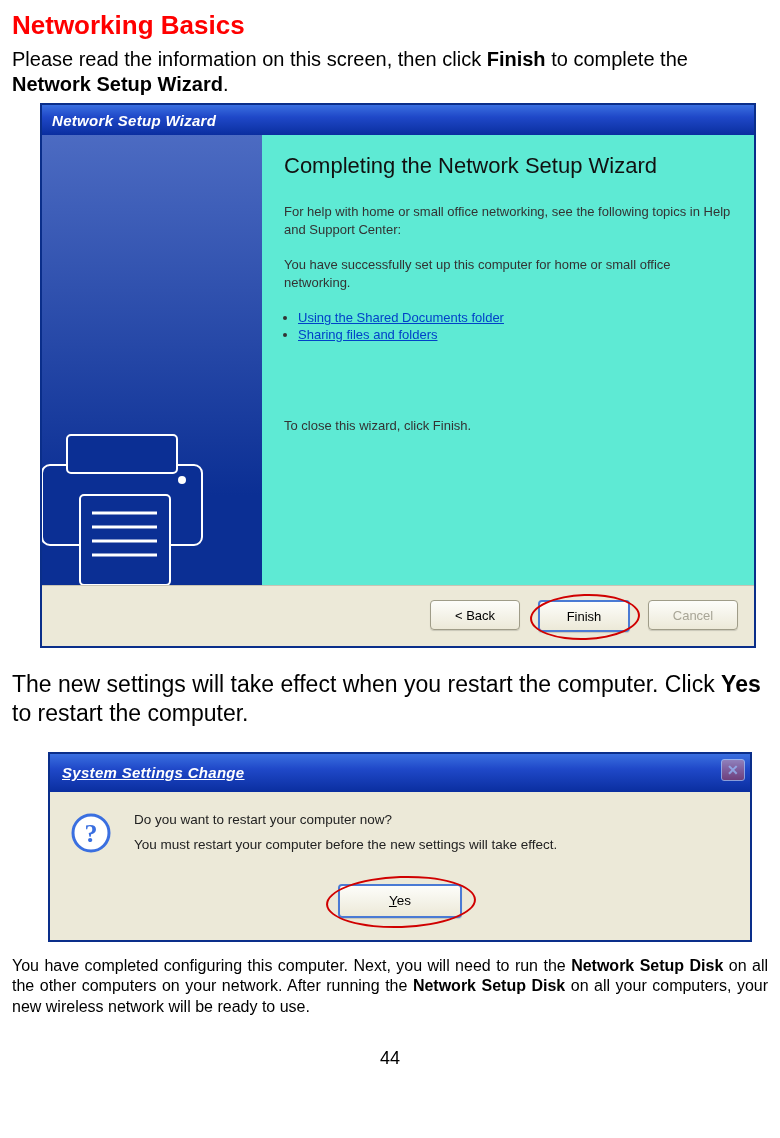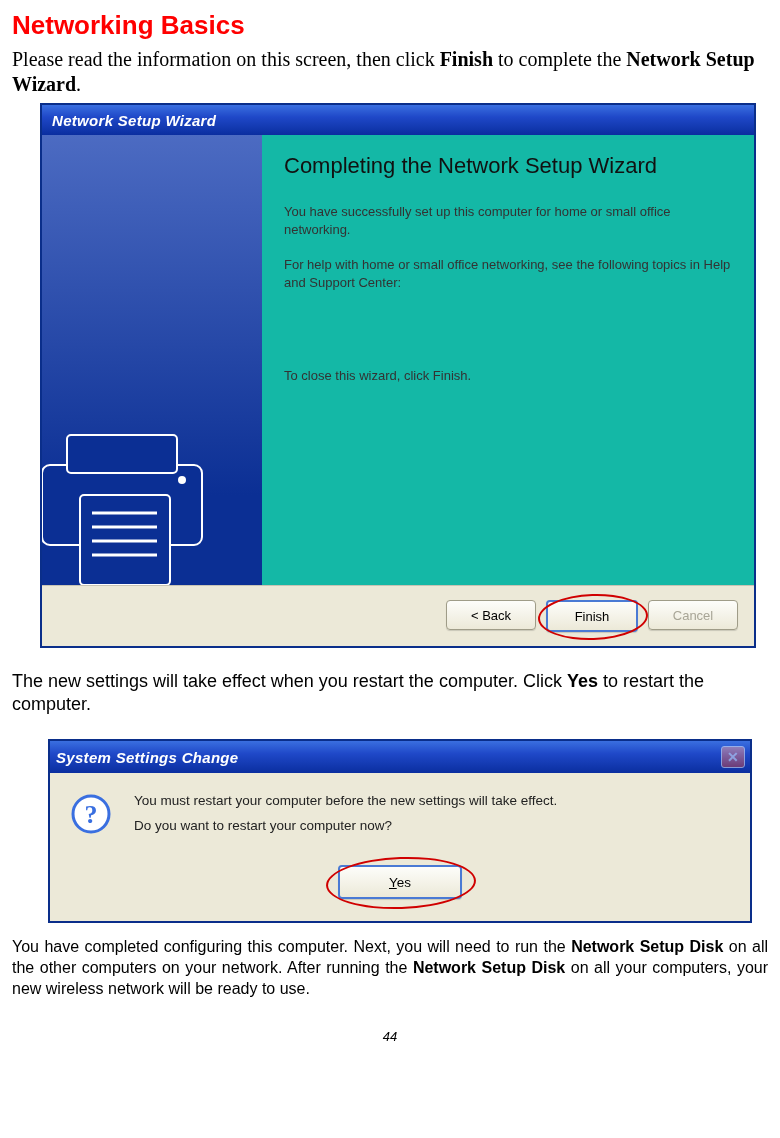--- a/index.html
+++ b/index.html
@@ -14,21 +14,20 @@
   .section-title {
     color: #ff0000;
     font-weight: bold;
     font-size: 26px;
     margin: 0 0 6px 0;
   }
   .intro {
     font-size: 20px;
     margin: 0 0 6px 0;
     line-height: 1.25;
-    font-family: Liberation Serif, serif;
   }
   .bold { font-weight: bold; }
 
   
   .wizard {
     border: 2px solid #0a2e8a;
     width: 712px;
     margin: 0 0 0 28px;
     background: #ece9d8;
     font-family: Tahoma, sans-serif;
@@ -40,21 +39,21 @@
     font-weight: bold;
     font-size: 15px;
     display: flex;
     align-items: center;
     padding: 0 10px;
     font-style: italic;
     letter-spacing: 0.3px;
   }
   .wiz-body {
     display: flex;
-    background: #14b8a6;
+    background: #5eead4;
     height: 450px;
   }
   .wiz-left {
     width: 220px;
     background: linear-gradient(to bottom, #4c6bc2 0%, #0b2f94 80%);
     position: relative;
     overflow: hidden;
   }
   .printer {
     position: absolute;
@@ -99,21 +98,21 @@
     margin-top: 76px;
     font-size: 13px;
     color: #333;
   }
   .wiz-footer {
     border-top: 1px solid #c8c4b4;
     background: #ece9d8;
     padding: 14px 16px;
     display: flex;
     justify-content: flex-end;
-    gap: 10px;
+    gap: 18px;
   }
   .wiz-btn {
     font-size: 13px;
     height: 28px;
     width: 88px;
     border: 1px solid #9f9c88;
     border-radius: 4px;
     background: linear-gradient(to bottom, #fdfdfa, #ece9d8);
     display: flex;
     align-items: center;
@@ -139,31 +138,32 @@
 
   
   .dialog {
     border: 2px solid #0a2e8a;
     width: 700px;
     margin: 6px 0 0 36px;
     background: #ece9d8;
     font-family: Tahoma, sans-serif;
   }
   .dlg-title {
-    height: 32px;
+    height: 38px;
     background: linear-gradient(to bottom, #3a6fe0 0%, #1f48c8 40%, #0a2e9f 100%);
     color: #fff;
     font-weight: bold;
     font-size: 15px;
     display: flex;
     align-items: center;
-    padding: 0 6px;
+    padding: 0 12px;
     font-style: italic;
     letter-spacing: 0.3px;
     position: relative;
+    text-decoration: underline;
   }
   .dlg-close {
     position: absolute;
     right: 5px; top: 5px;
     width: 22px; height: 20px;
     background: linear-gradient(to bottom,#f0a2a2,#c74444);
     border: 1px solid #fff;
     border-radius: 3px;
     display:flex;align-items:center;justify-content:center;
     font-size:14px;color:#fff;font-style:normal;
@@ -189,35 +189,34 @@
     background: linear-gradient(to bottom,#fdfdfa,#ece9d8);
     display:flex;align-items:center;justify-content:center;
     font-size:13.5px;
     position: relative;
     box-shadow: 0 1px 1px rgba(0,0,0,0.15);
   }
   .dlg-btn.focus { border:2px solid #4a7ad4; }
   .dlg-btn .underline { text-decoration: underline; }
 
   .para2 {
-    font-size: 18px;
+    font-size: 23px;
     margin: 22px 0 24px 0;
     line-height: 1.25;
   }
   .para3 {
     font-size: 16px;
     margin: 14px 0 0 0;
     line-height: 1.3;
     text-align: justify;
   }
   .page-num {
     text-align: center;
-    font-size: 13px;
+    font-size: 18px;
     margin-top: 30px;
-    font-style: italic;
   }
 </style>
 </head>
 <body>
 
 <div class="section-title">Networking Basics</div>
 
 <p class="intro">
   <span>Please read the information on this screen, then click </span><span class="bold">Finish</span><span> to complete the </span><span class="bold">Network Setup Wizard</span><span>.</span>
 </p>
@@ -234,22 +233,26 @@
         <rect x="58" y="100" width="90" height="90" rx="4" fill="#0b2f94" stroke="#ffffff" stroke-width="2"></rect>
         <line x1="70" y1="118" x2="135" y2="118" stroke="#ffffff" stroke-width="3"></line>
         <line x1="70" y1="132" x2="135" y2="132" stroke="#ffffff" stroke-width="3"></line>
         <line x1="70" y1="146" x2="135" y2="146" stroke="#ffffff" stroke-width="3"></line>
         <line x1="70" y1="160" x2="135" y2="160" stroke="#ffffff" stroke-width="3"></line>
         <circle cx="160" cy="85" r="4" fill="#ffffff"></circle>
       </svg>
     </div>
     <div class="wiz-right">
       <div class="wiz-heading">Completing the Network Setup Wizard</div>
+      <div class="wiz-para">For help with home or small office networking, see the following topics in Help and Support Center:</div>
       <div class="wiz-para">You have successfully set up this computer for home or small office networking.</div>
-      <div class="wiz-para">For help with home or small office networking, see the following topics in Help and Support Center:</div>
+      <ul class="wiz-list">
+        <li><span class="wiz-link">Using the Shared Documents folder</span></li>
+        <li><span class="wiz-link">Sharing files and folders</span></li>
+      </ul>
       <div class="wiz-close">To close this wizard, click Finish.</div>
     </div>
   </div>
   <div class="wiz-footer">
     <div class="wiz-btn">&lt; Back</div>
     <div class="wiz-btn primary">
       <span>Finish</span>
       <div class="ellipse-mark"></div>
     </div>
     <div class="wiz-btn disabled">Cancel</div>
@@ -264,22 +267,22 @@
   <div class="dlg-title">
     <span>System Settings Change</span>
     <div class="dlg-close">✕</div>
   </div>
   <div class="dlg-body">
     <svg class="dlg-icon" viewBox="0 0 42 42">
       <circle cx="21" cy="21" r="18" fill="#ffffff" stroke="#3a6fe0" stroke-width="3"></circle>
       <text x="21" y="30" text-anchor="middle" font-size="26" font-weight="bold" fill="#3a6fe0" font-family="Tahoma">?</text>
     </svg>
     <div class="dlg-text">
+      <p>Do you want to restart your computer now?</p>
       <p>You must restart your computer before the new settings will take effect.</p>
-      <p>Do you want to restart your computer now?</p>
     </div>
   </div>
   <div class="dlg-buttons">
     <div class="dlg-btn focus">
       <span><span class="underline">Y</span><span>es</span></span>
       <div class="ellipse-mark" style="left:-14px;top:-10px;width:146px;height:48px;"></div>
     </div>
   </div>
 </div>
 

